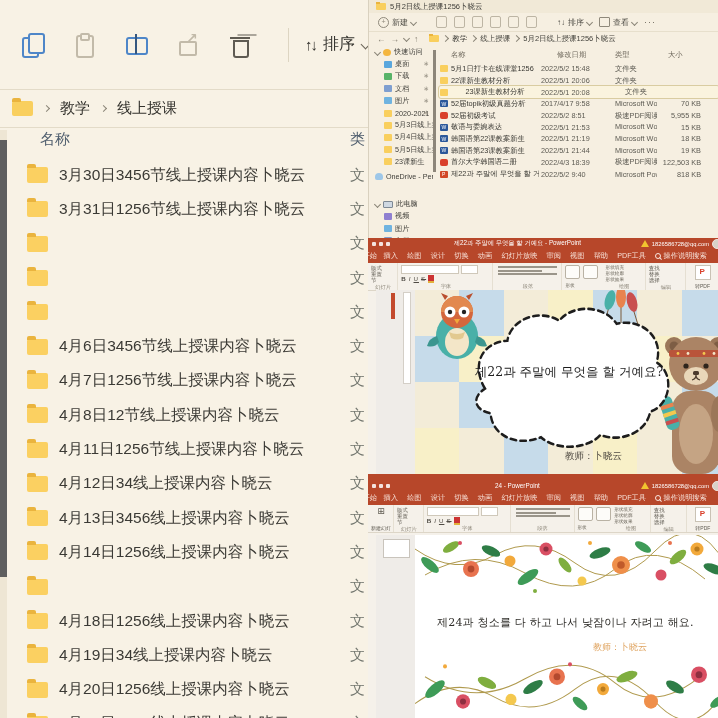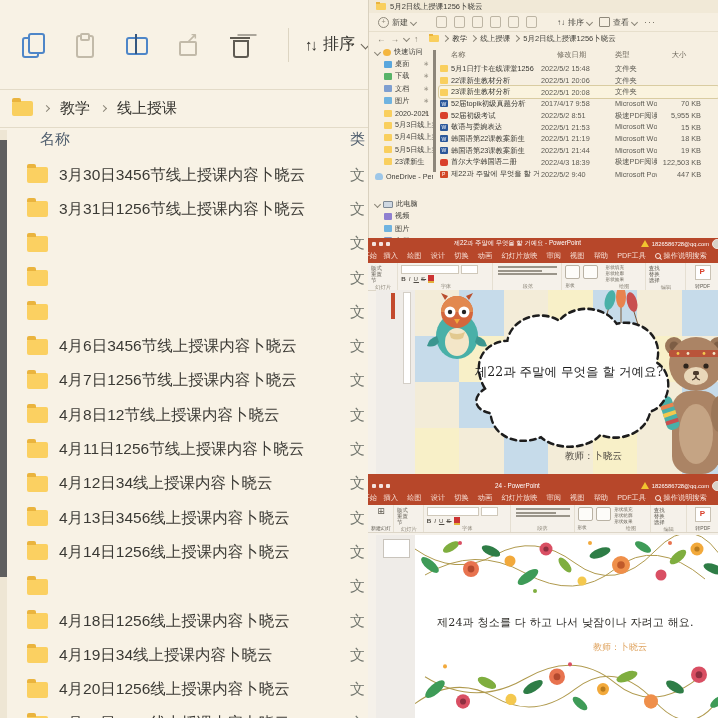--- a/index.html
+++ b/index.html
@@ -72,24 +72,24 @@
   .si.qa{background:#f4b63f;border-radius:50%;}
   .si.cloud{background:#9ec7e8;border-radius:4px 4px 2px 2px;}
   .si.pc{background:#cfd8e2;border:1px solid #7d8894;height:5px;}
   .side-row.pinned::after{content:"∗";position:absolute;right:4px;color:#9a9487;font-size:7px;}
   .tx-sidebar-scroll{position:absolute;left:64px;top:50px;width:3px;height:122px;background:#8d867a;}
   .tx-files{position:absolute;left:70px;top:46px;width:280px;height:194px;font-size:7.3px;color:#5d5b53;}
   .fl-head{position:absolute;top:4px;left:0;width:280px;height:12px;color:#6e685c;}
   .fl-head .c1{position:absolute;left:12px;}
   .fl-head .c2{position:absolute;left:86px;margin-left:32px;}
   .fl-head .c3{position:absolute;left:176px;}
-  .fl-head .c4{position:absolute;left:218px;width:44px;text-align:center;}
+  .fl-head .c4{position:absolute;left:229px;width:44px;text-align:left;}
   .fl-list{position:absolute;top:17px;left:0;width:280px;}
   .fl-row{height:11.7px;display:flex;align-items:center;position:relative;white-space:nowrap;}
-  .fl-row.selected{background:#faf3de;outline:1px solid #d9cca1;border-radius:2px;}
+  .fl-row.selected{background:#faf3de;outline:1px solid #d9cca1;border-radius:2px;text-align:center;}
   .fl-row .fi{position:absolute;left:1px;width:8px;height:7px;border-radius:1px;}
   .ic-folder .fi{background:#f9cf5e;}
   .ic-word .fi{background:#2b579a;}
   .ic-word .fi::after{content:"W";color:#fff;font-size:5px;position:absolute;left:1.5px;top:0.2px;}
   .ic-pdf .fi{background:#d9402c;border-radius:2px;}
   .ic-ppt .fi{background:#d24726;}
   .ic-ppt .fi::after{content:"P";color:#fff;font-size:5px;position:absolute;left:2px;top:0.2px;}
   .fl-row .fname{position:absolute;left:12px;width:88px;overflow:hidden;color:#393833;}
   .fl-row .fdate{position:absolute;left:102px;}
   .fl-row .ftype{position:absolute;left:176px;width:42px;overflow:hidden;}
@@ -517,21 +517,21 @@
             <span class="fdate">2022/4/3 18:39</span>
             <span class="ftype">极速PDF阅读器</span>
             <span class="fsize">122,503 KB</span>
           </div>
 
           <div class="fl-row ic-ppt">
             <span class="fi"></span>
             <span class="fname">제22과 주말에 무엇을 할 거예요</span>
             <span class="fdate">2022/5/2 9:40</span>
             <span class="ftype">Microsoft PowerPoi...</span>
-            <span class="fsize">447 KB</span>
+            <span class="fsize">818 KB</span>
           </div>
         </div>
     </div>
   </section>
 
   <section class="abs ppt-win" id="ppt1">
     <div class="ppt-titlebar">
       <span class="qat">
           <i></i>
           <i></i>

